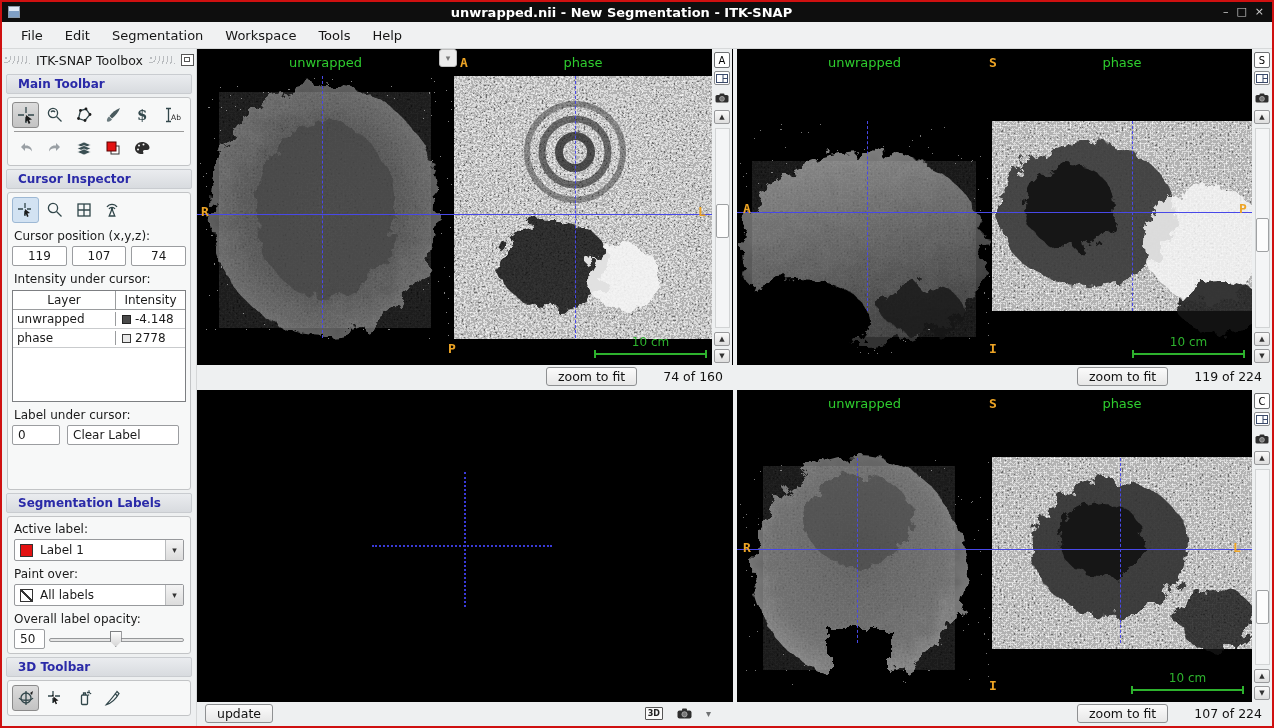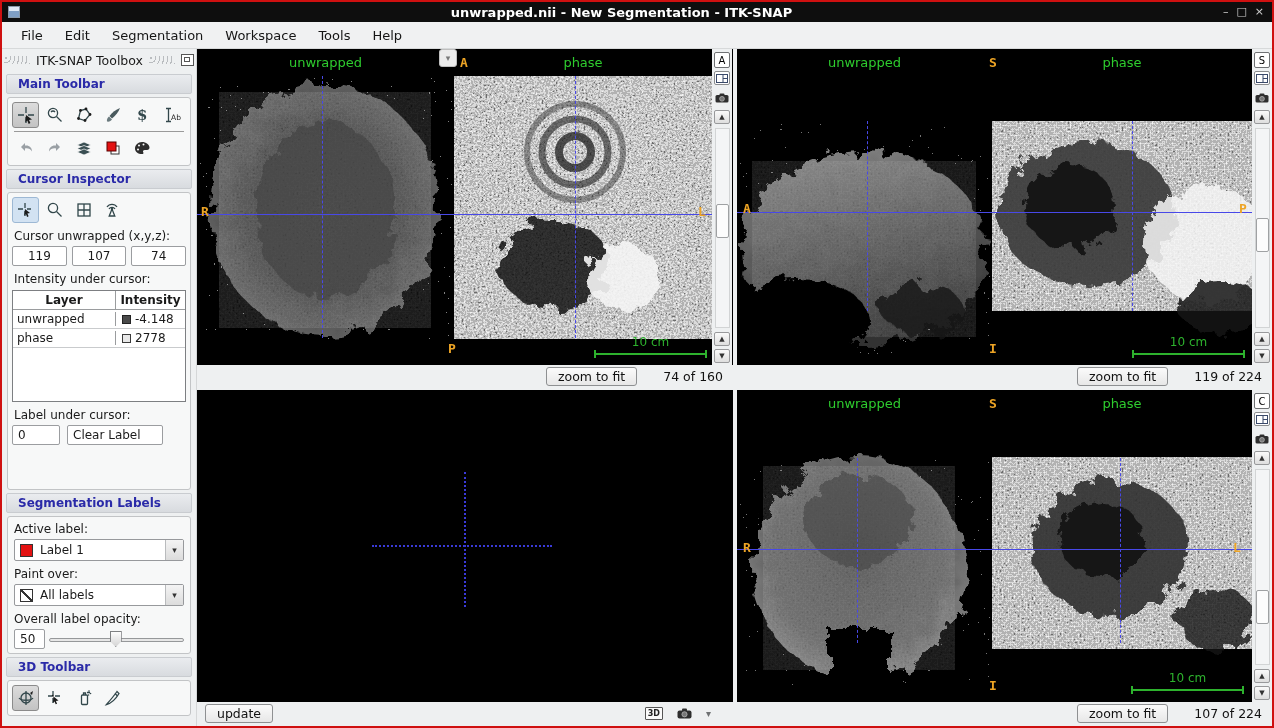--- a/index.html
+++ b/index.html
@@ -43,33 +43,33 @@
   .tool-btn svg { display:block; }
   .hr { height:1px; background:#9a9a9a; margin:3px 2px; }
   .cap { margin:6px 2px 3px 2px; }
   .field { background:#fff; border:1px solid #9b9da0; border-radius:2px; height:20px;
            padding:2px 5px; font-size:12px; }
   .pos-row { display:flex; gap:5px; }
   .pos-row .field { width:63px;text-align:center; }
 
   .layer-table { margin-top:4px; border:1px solid #7d7f82; background:#fff; height:112px;
                  display:flex; flex-direction:column; font-size:12px; }
-  .lt-head { display:flex; border-bottom:1px solid #9a9c9e; font-weight:bold; }
+  .lt-head { display:flex; border-bottom:1px solid #9a9c9e; font-weight:normal; }
   .lt-head div { padding:2px 4px; text-align:center; }
   .lt-c1 { width:103px; border-right:1px solid #9a9c9e; }
   .lt-c2 { flex:1; }
   .lt-row { display:flex; border-bottom:1px solid #c9cbcd; height:19px; align-items:center; }
   .lt-row .lt-c1 { padding-left:4px; }
   .lt-row .lt-c2 { display:flex; align-items:center; gap:4px; padding-left:6px; }
   .sw { width:9px; height:9px; display:inline-block; }
   .sw-dark { background:#4a4a4a; border:1px solid #222; }
   .sw-light { background:#e8e8e8; border:1px solid #3a3a3a; }
   .label-row { display:flex; gap:7px; margin-top:3px; }
   .label-row .f1 { width:48px; }
-  .label-row .f2 { width:96px; }
+  .label-row .f2 { width:112px; }
 
   .combo { display:flex; align-items:center; height:22px; background:#fff;
            border:1px solid #97999c; border-radius:2px; margin:2px 2px 4px 2px; }
   .combo .csw { width:13px; height:13px; margin:0 7px 0 5px; border:1px solid #333; }
   .csw-red { background:#e31212; }
   .csw-clear { background:linear-gradient(45deg,#fff 44%,#333 44%,#333 56%,#fff 56%); }
   .combo .ctext { flex:1; }
   .combo .carr { width:18px; align-self:stretch; border-left:1px solid #b9bbbd;
                  background:linear-gradient(180deg,#f4f4f4,#dcdcdc); display:flex;
                  align-items:center; justify-content:center; font-size:9px; color:#333; }
@@ -312,21 +312,21 @@
             </svg>
         </span>
         <span class="tool-btn">
           <svg width="20" height="18">
               <path class="ic" d="M4 6a6 6 0 0 1 10 0M6 8a3.5 3.5 0 0 1 6 0" stroke="#7f95b5"></path>
               <path class="ic" d="M9 8l-2.8 7h5.6z"></path>
               <circle cx="9" cy="8" r="1.2" fill="#32474b"></circle>
             </svg>
         </span>
       </div>
-      <div class="cap">Cursor unwrapped (x,y,z):</div>
+      <div class="cap">Cursor position (x,y,z):</div>
       <div class="pos-row">
         <div class="field">119</div>
         <div class="field">107</div>
         <div class="field">74</div>
       </div>
       <div class="cap">Intensity under cursor:</div>
       <div class="layer-table">
         <div class="lt-head">
           <div class="lt-c1">Layer</div>
           <div class="lt-c2">Intensity</div>

